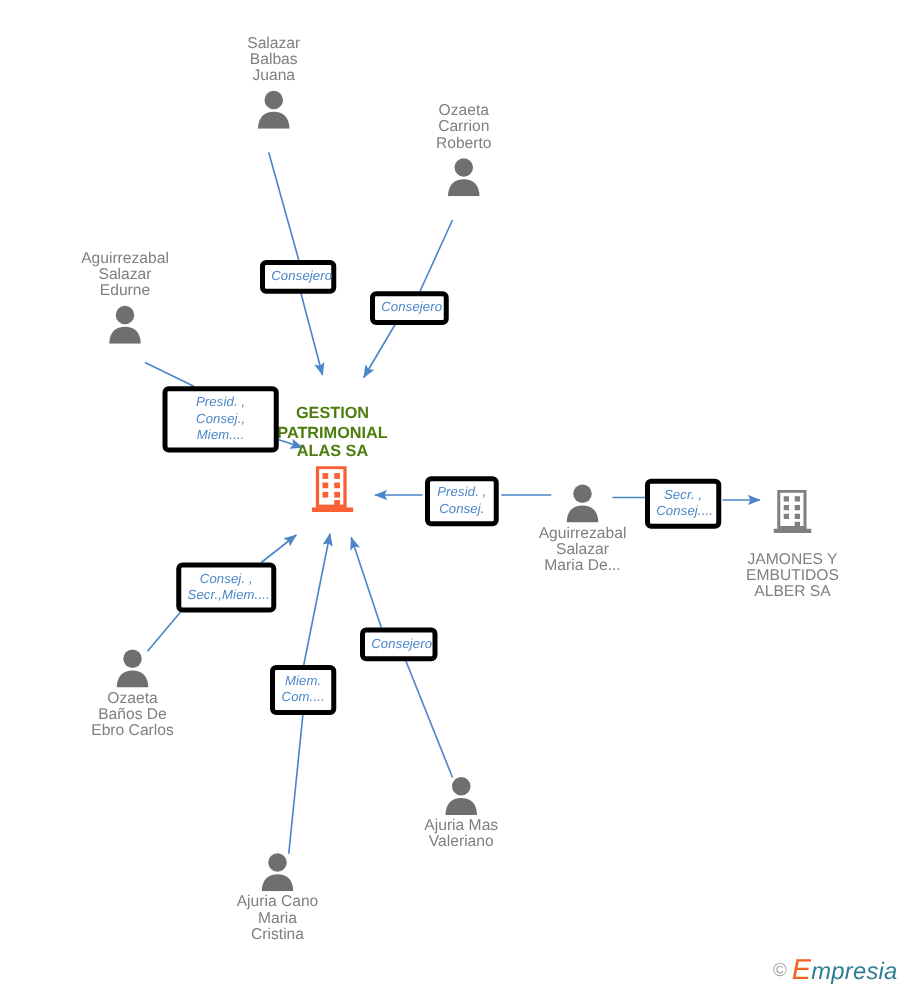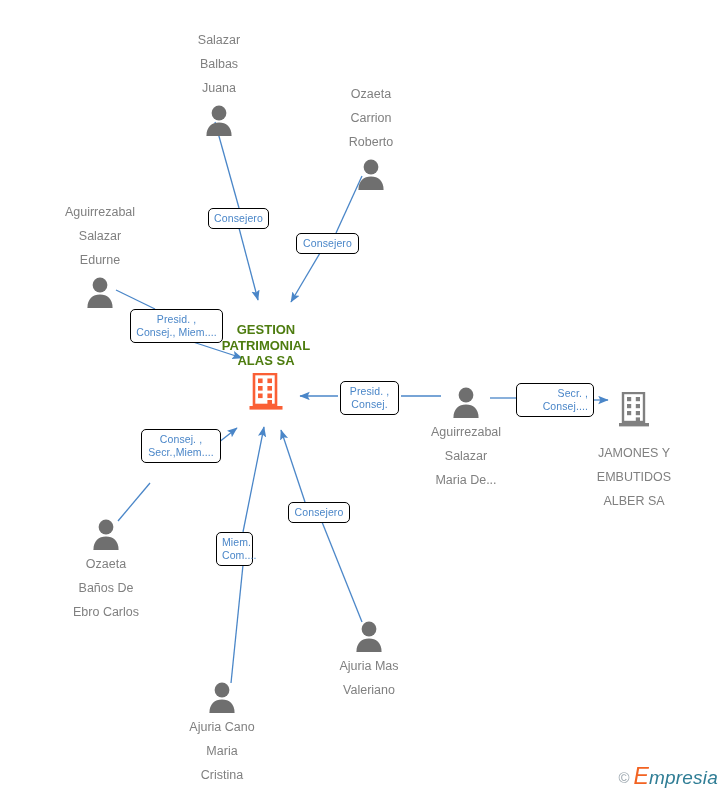--- a/index.html
+++ b/index.html
@@ -29,21 +29,21 @@
   }
 
   
   .node {
     position: absolute;
     width: 130px;
     margin-left: -65px;
     text-align: center;
     color: #7b7b7b;
     font-size: 12.5px;
-    line-height: 24px;
+    line-height: 13px;
   }
   .node .glyph {
     display: block;
     line-height: 0;
   }
   .node .label {
     display: block;
     white-space: pre-line;
     color: #808080;
   }
@@ -59,30 +59,31 @@
     line-height: 15.5px;
     width: 150px;
     margin-left: -75px;
   }
   .node.center .label { color: #4d7c0f; }
 
   
   .chip {
     position: absolute;
     box-sizing: border-box;
-    border: 1px solid #000000;
+    border: 4px solid #000000;
     border-radius: 5px;
     background: #ffffff;
     color: #4a86c8;
     font-size: 10.5px;
     line-height: 13px;
     text-align: center;
     padding: 3px 5px;
     white-space: pre-line;
     letter-spacing: 0.1px;
+    font-style: italic;
   }
 
   
   #watermark {
     position: absolute;
     right: 10px;
     bottom: 8px;
     display: flex;
     align-items: center;
     gap: 4px;
@@ -280,29 +281,29 @@
   <div class="chip" style="left:208px; top:208px; width:61px;">Consejero</div>
 
   <div class="chip" style="left:296px; top:233px; width:63px;">Consejero</div>
 
   <div class="chip" style="left:130px; top:309px; width:93px;">Presid. ,
 Consej., Miem....</div>
 
   <div class="chip" style="left:340px; top:381px; width:59px;">Presid. ,
 Consej.</div>
 
-  <div class="chip" style="left:516px; top:383px; width:78px;text-align:right;">Secr. ,
+  <div class="chip" style="left:516px; top:383px; width:61px;">Secr. ,
 Consej....</div>
 
-  <div class="chip" style="left:141px; top:429px; width:80px;">Consej. ,
+  <div class="chip" style="left:141px; top:450px; width:80px;">Consej. ,
 Secr.,Miem....</div>
 
   <div class="chip" style="left:288px; top:502px; width:62px;">Consejero</div>
 
-  <div class="chip" style="left:216px; top:532px; width:37px;">Miem.
+  <div class="chip" style="left:216px; top:532px; width:53px;">Miem.
 Com....</div>
 
   <div id="watermark">
     <span class="copy">©</span>
     <span class="wordmark"><span class="cap">E</span><span>mpresia</span></span>
   </div>
 
 </div>
 
 </body></html>

